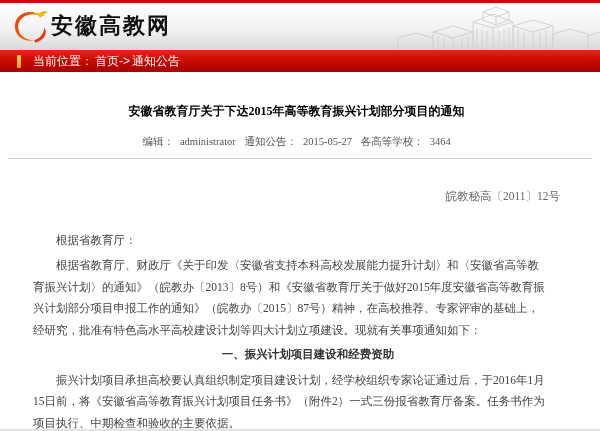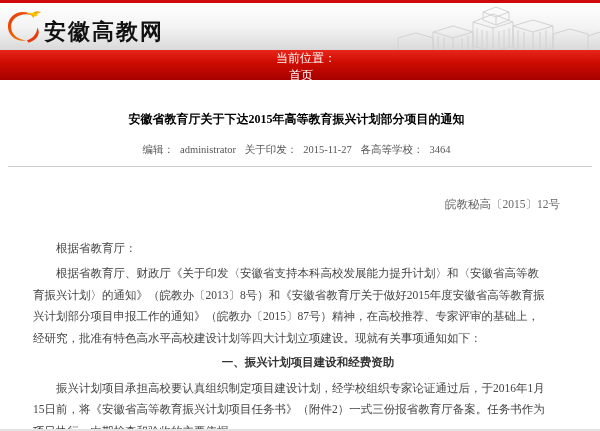--- a/index.html
+++ b/index.html
@@ -5,33 +5,33 @@
   html,body{margin:0;padding:0;}
   body{width:600px;height:431px;overflow:hidden;background:#fff;
        font-family:"Liberation Serif","DejaVu Serif",serif;}
   .page{position:relative;width:600px;height:431px;overflow:hidden;background:#fff;}
 
   
   .topline{height:3px;background:#cf0a0a;}
 
   
   .header{position:relative;height:47px;background:linear-gradient(#ffffff 0%,#f2f2f2 55%,#d9d9d9 100%);overflow:hidden;}
-  .logo{position:absolute;left:4px;top:4px;display:flex;align-items:flex-end;cursor:pointer;}
+  .logo{position:absolute;left:11px;top:4px;display:flex;align-items:center;cursor:pointer;}
   .logo svg{display:block;}
   .logo-text{margin-left:2px;}
   .site-name{font-size:22px;font-weight:bold;color:#111;letter-spacing:2px;line-height:26px;
              font-family:"Liberation Serif","DejaVu Serif",serif;}
   .site-url{font-size:11px;font-weight:bold;color:#8d8d8d;letter-spacing:2.4px;line-height:11px;margin-left:-3px;
             font-family:"Liberation Sans","DejaVu Sans",sans-serif;}
   .building{position:absolute;right:-8px;bottom:-4px;}
 
   
-  .crumbbar{position:relative;height:30px;background:linear-gradient(#e8251a 0%,#cc0b00 45%,#a60000 100%);
+  .crumbbar{position:relative;height:22px;background:linear-gradient(#e8251a 0%,#cc0b00 45%,#a60000 100%);
             display:flex;align-items:center;color:#fff;font-size:12px;
-            font-family:"Liberation Sans","DejaVu Sans",sans-serif;flex-direction:column;}
+            font-family:"Liberation Sans","DejaVu Sans",sans-serif;}
   .crumb-marker{display:inline-block;width:4px;height:13px;background:linear-gradient(#ffd34d,#f8a100);
                 margin-left:17px;border-radius:1px;}
   .crumb-label{margin-left:12px;}
   .crumb-home{margin-left:2px;cursor:pointer;}
   .crumb-arrow{margin:0 2px 0 0;}
   .crumb-current{cursor:pointer;}
 
   
   .content{position:relative;padding:0 40px 0 33px;color:#444;font-size:11.5px;line-height:21.5px;}
   .title{margin:29px 0 0 0;text-align:center;font-size:12px;font-weight:bold;color:#000;line-height:20px;}
@@ -96,27 +96,27 @@
     <span class="crumb-home">首页</span>
     <span class="crumb-arrow">-&gt;</span>
     <span class="crumb-current">通知公告</span>
   </div>
 
   <div class="content">
     <h1 class="title">安徽省教育厅关于下达2015年高等教育振兴计划部分项目的通知</h1>
 
     <div class="meta">
       <span>编辑：</span><span>administrator</span>
-      <span>关于印发：</span><span>2015-11-27</span>
+      <span>通知公告：</span><span>2015-05-27</span>
       <span>各高等学校：</span><span>3464</span>
     </div>
 
     <div class="divider"></div>
 
-    <div class="doc-number">皖教秘高〔2015〕12号</div>
+    <div class="doc-number">皖教秘高〔2011〕12号</div>
 
     <div class="addressee">根据省教育厅：</div>
 
     <p class="para">根据省教育厅、财政厅《关于印发〈安徽省支持本科高校发展能力提升计划〉和〈安徽省高等教育振兴计划〉的通知》（皖教办〔2013〕8号）和《安徽省教育厅关于做好2015年度安徽省高等教育振兴计划部分项目申报工作的通知》（皖教办〔2015〕87号）精神，在高校推荐、专家评审的基础上，经研究，批准有特色高水平高校建设计划等四大计划立项建设。现就有关事项通知如下：</p>
 
     <div class="section-heading">一、振兴计划项目建设和经费资助</div>
 
     <p class="para">振兴计划项目承担高校要认真组织制定项目建设计划，经学校组织专家论证通过后，于2016年1月15日前，将《安徽省高等教育振兴计划项目任务书》（附件2）一式三份报省教育厅备案。任务书作为项目执行、中期检查和验收的主要依据。</p>
   </div>
 

